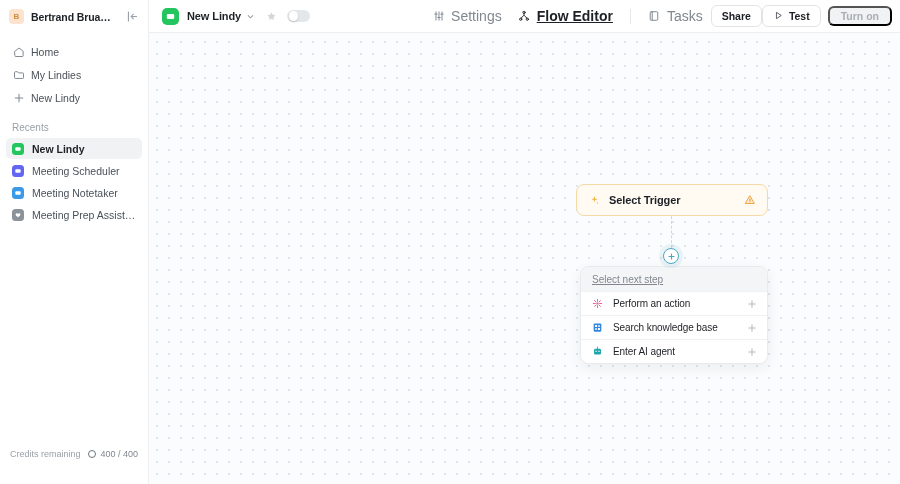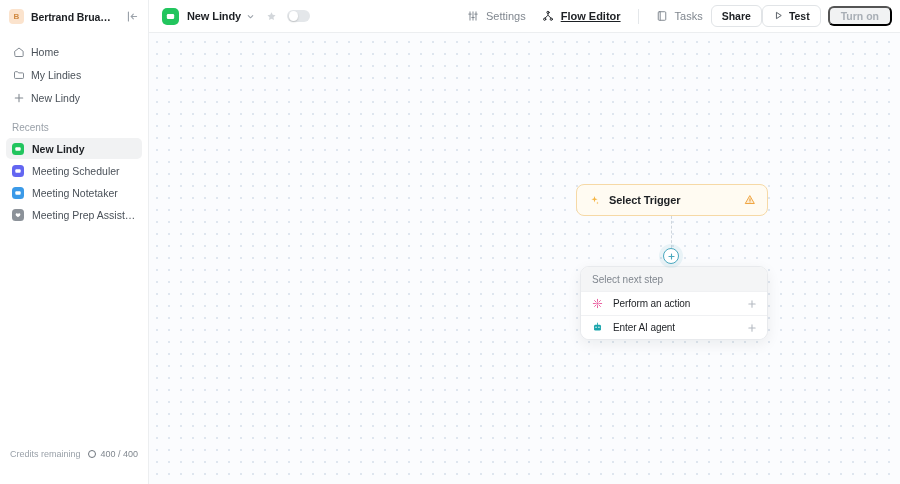--- a/index.html
+++ b/index.html
@@ -103,21 +103,21 @@
   .toggle .knob {
     position: absolute; top: 1.5px; left: 1.5px;
     width: 9.5px; height: 9.5px; border-radius: 50%; background: #fff;
     box-shadow: 0 1px 2px rgba(0,0,0,.18);
   }
   .spacer { flex: 1 1 auto; }
 
   .tb-btn {
     display: flex; align-items: center; gap: 6px;
     height: 22px; padding: 0 8px; border-radius: 6px;
-    font-size: 11px; color: #80878f; cursor: pointer;
+    font-size: 14px; color: #80878f; cursor: pointer;
     white-space: nowrap;
   }
   .tb-btn.active { color: #1d2024; font-weight: 600; text-decoration: underline; }
   .tb-btn .ti { display:flex; align-items:center; justify-content:center; width:13px; height:13px; }
   .divider { width: 1px; height: 15px; background: #e4e7ea; margin: 0 9px; }
 
   .btn-outline {
     height: 22px; padding: 0 10px; border-radius: 6px;
     border: 1px solid #e1e4e7; background: #fff;
     font-size: 10.5px; font-weight: 600; color: #1d2024;
@@ -173,21 +173,21 @@
   .step-panel {
     position: absolute; left: 431px; top: 233px;
     width: 188px; border-radius: 9px;
     background: #fff; border: 1px solid #e8eaed;
     box-shadow: 0 4px 14px rgba(18,24,33,.07);
     overflow: hidden;
   }
   .sp-head {
     height: 24px; background: #f4f5f6;
     display: flex; align-items: center; padding: 0 11px;
-    font-size: 10px; color: #80878f;
+    font-size: 10px; color: #80878f; text-decoration: underline;
   }
   .sp-row {
     height: 24px; display: flex; align-items: center;
     padding: 0 10px 0 11px; cursor: pointer;
     border-top: 1px solid #f0f1f3; background: #fff;
   }
   .sp-ico { width: 11px; height: 11px; flex:0 0 11px; display:flex; align-items:center; justify-content:center; }
   .sp-label { font-size: 10px; color: #1d2024; margin-left: 10px; letter-spacing: -0.1px; }
   .sp-plus { margin-left: auto; color: #b4bac1; display:flex; align-items:center; }
 </style>
@@ -397,20 +397,37 @@
             </svg>
           </span>
           <span class="sp-label">Perform an action</span>
           <span class="sp-plus">
             <svg width="10" height="10" viewBox="0 0 12 12" fill="none" stroke="currentColor" stroke-width="1.3" stroke-linecap="round">
                 <path d="M6 2.2v7.6M2.2 6h7.6"></path>
               </svg>
           </span>
         </div>
 
+        <div class="sp-row">
+          <span class="sp-ico">
+            <svg width="11" height="11" viewBox="0 0 16 16">
+              <rect x="2.4" y="2" width="11.2" height="12" rx="1.6" fill="#2f86e0"></rect>
+              <rect x="4.3" y="4.3" width="3.1" height="3.1" rx=".6" fill="#fff"></rect>
+              <rect x="8.6" y="4.3" width="3.1" height="3.1" rx=".6" fill="#bcdcfb"></rect>
+              <rect x="4.3" y="8.6" width="3.1" height="3.1" rx=".6" fill="#bcdcfb"></rect>
+              <rect x="8.6" y="8.6" width="3.1" height="3.1" rx=".6" fill="#fff"></rect>
+            </svg>
+          </span>
+          <span class="sp-label">Search knowledge base</span>
+          <span class="sp-plus">
+            <svg width="10" height="10" viewBox="0 0 12 12" fill="none" stroke="currentColor" stroke-width="1.3" stroke-linecap="round">
+                <path d="M6 2.2v7.6M2.2 6h7.6"></path>
+              </svg>
+          </span>
+        </div>
 
 
         <div class="sp-row">
           <span class="sp-ico">
             <svg width="11" height="11" viewBox="0 0 16 16">
               <rect x="3" y="4" width="10" height="8.4" rx="2" fill="#19a5ac"></rect>
               <path d="M8 1.6v2.4" stroke="#19a5ac" stroke-width="1.2" stroke-linecap="round"></path>
               <circle cx="5.9" cy="7.6" r="1.05" fill="#fff"></circle>
                 <circle cx="10.1" cy="7.6" r="1.05" fill="#fff"></circle>
             </svg>

